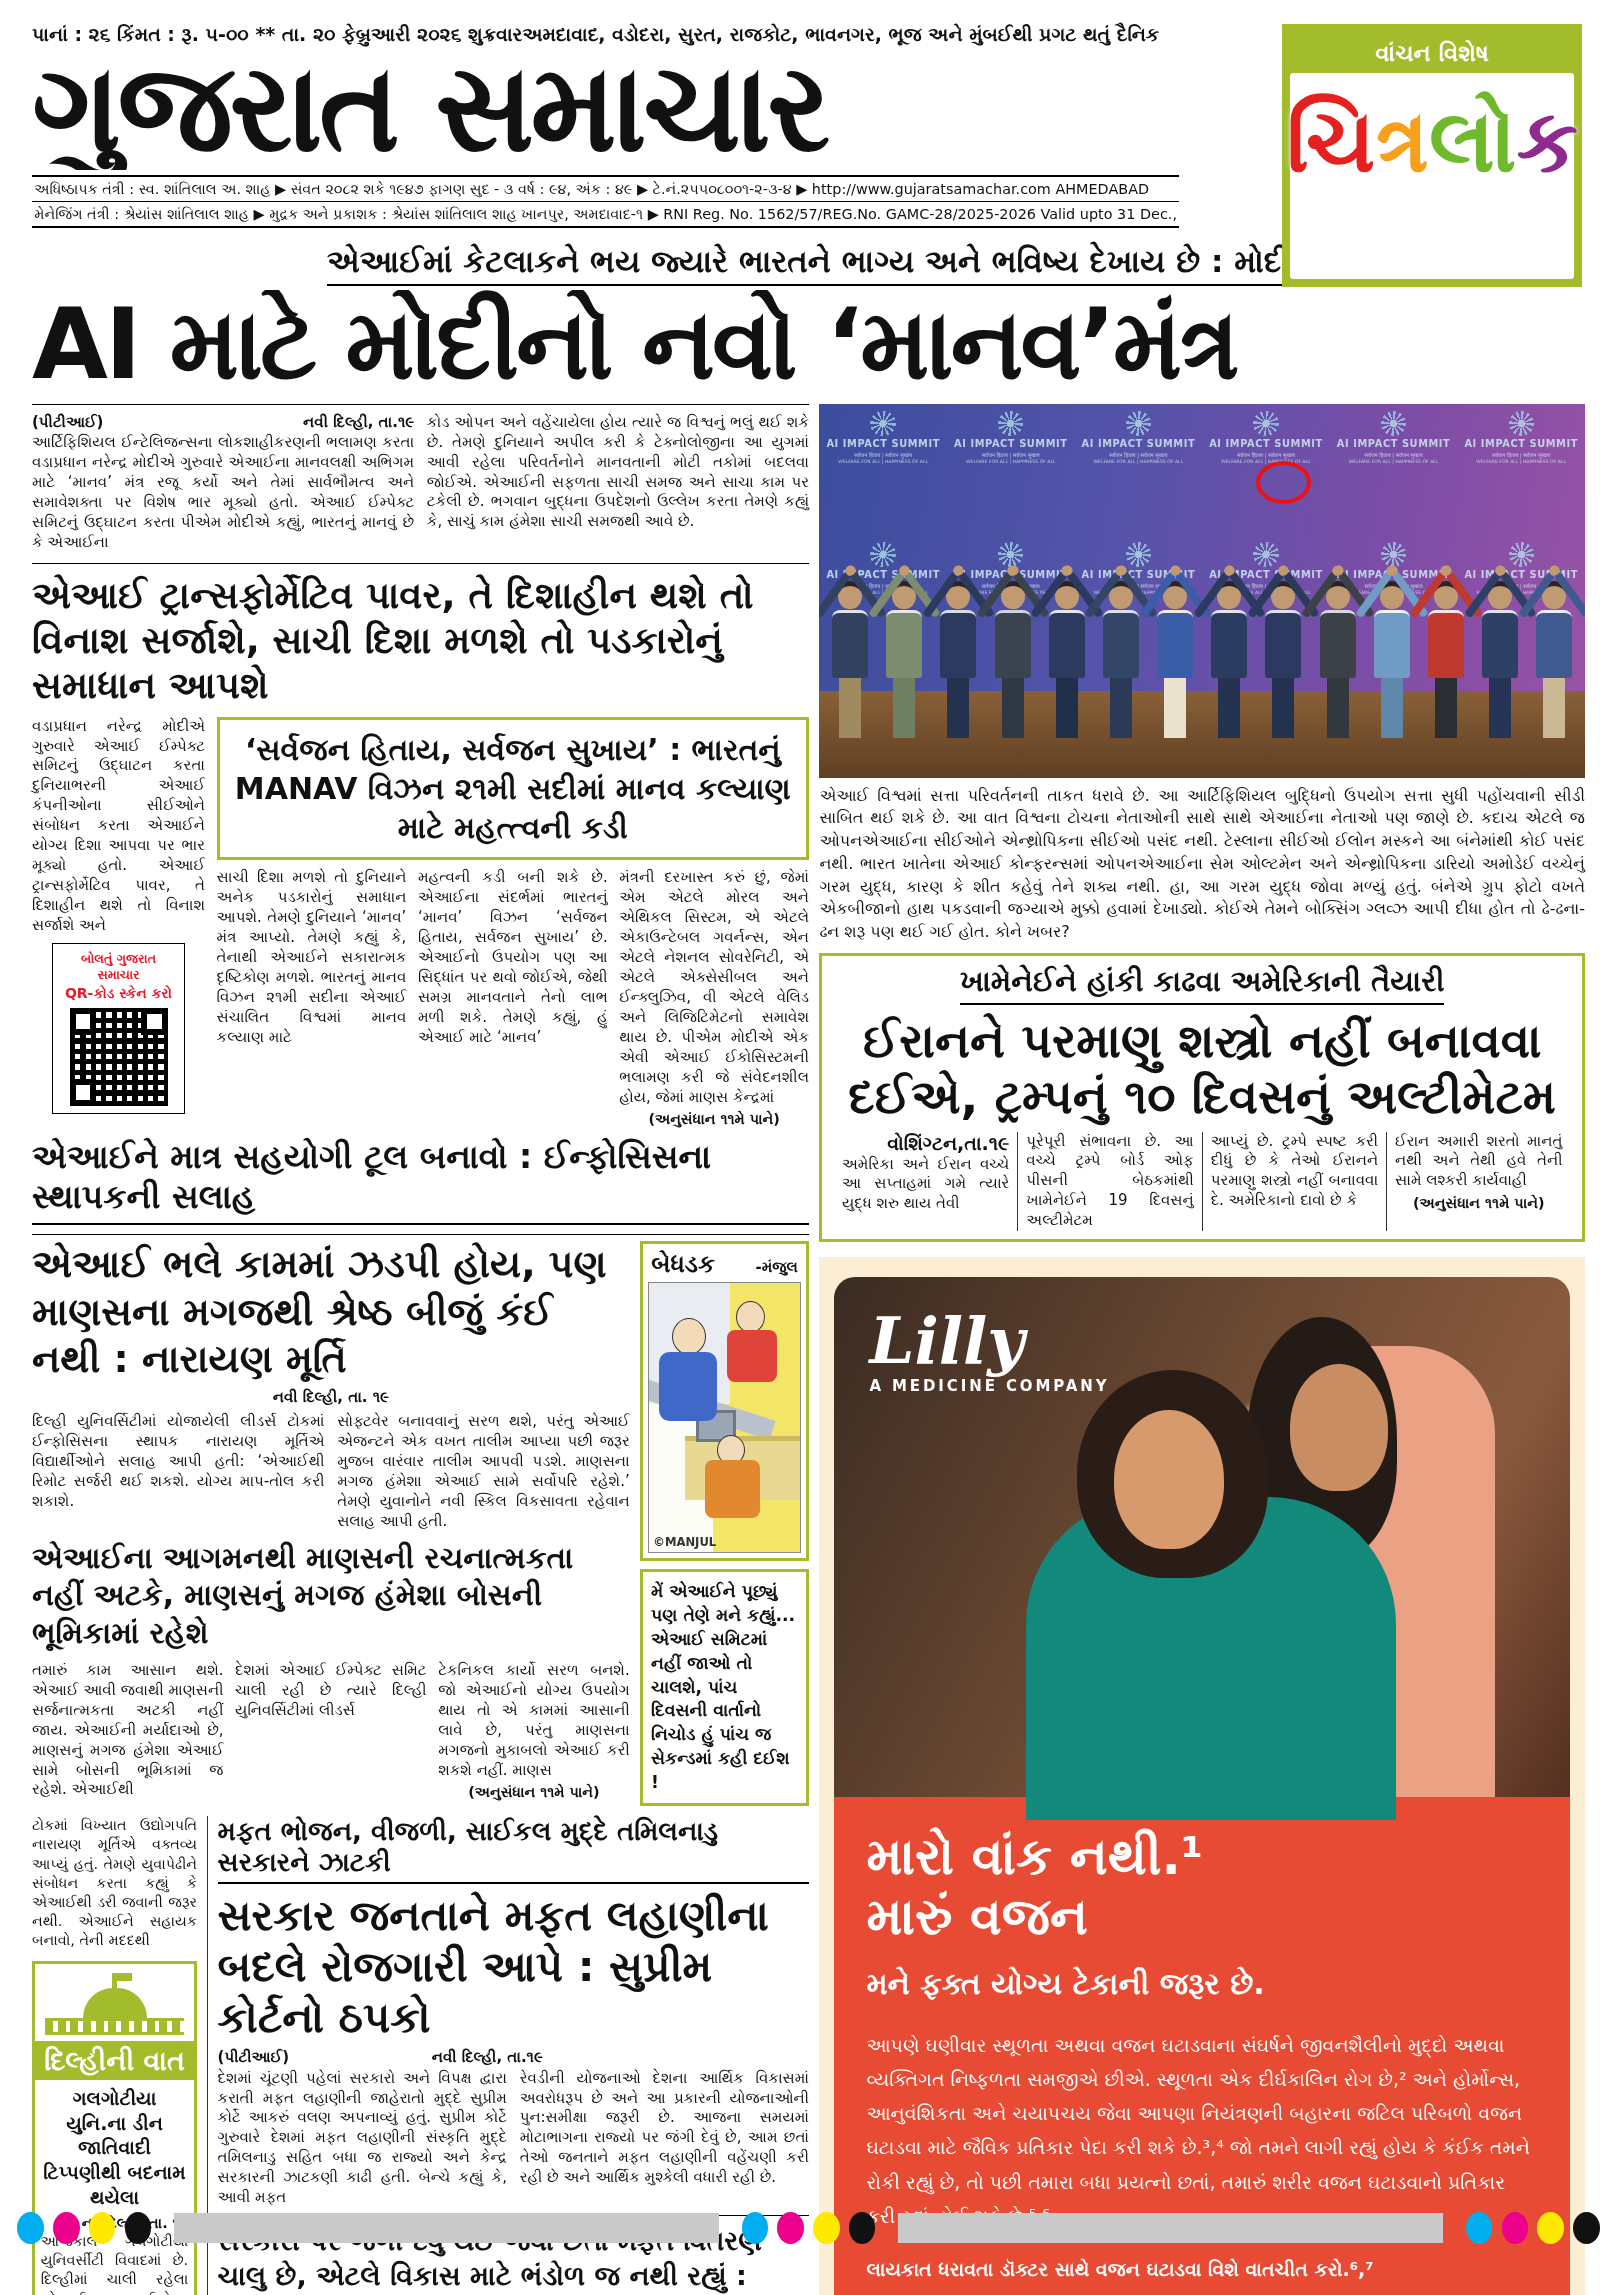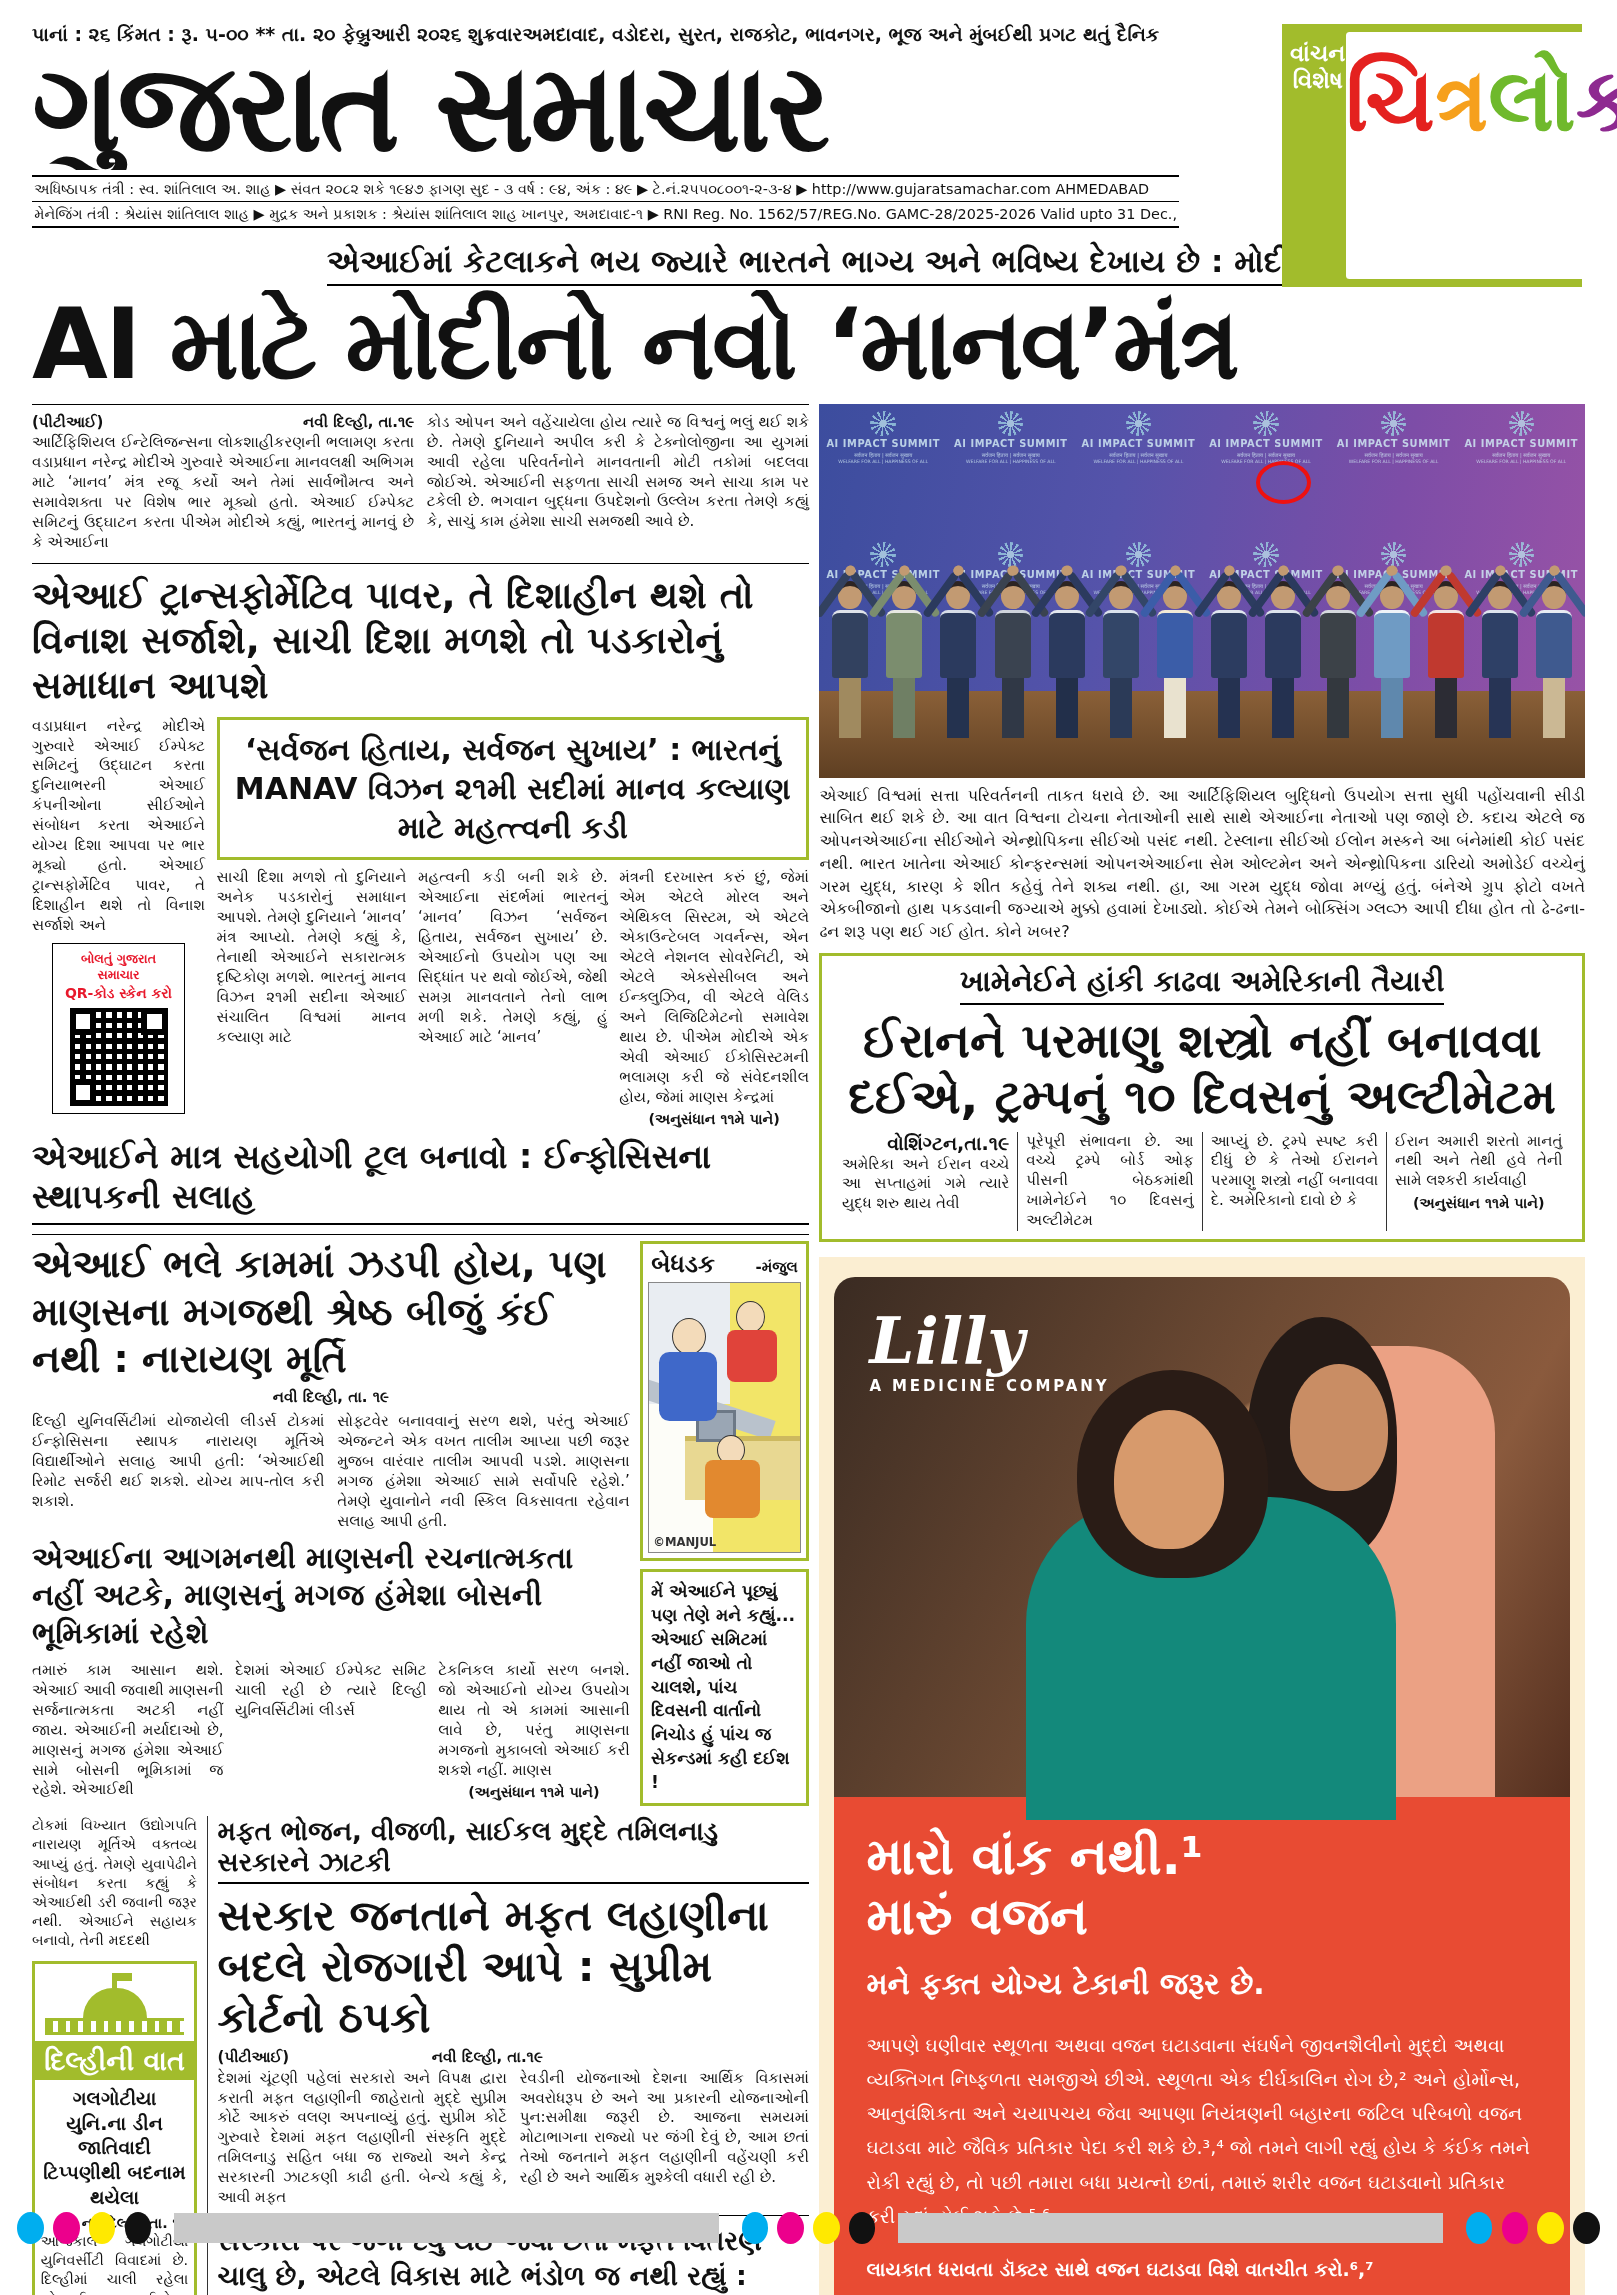--- a/index.html
+++ b/index.html
@@ -12,21 +12,21 @@
   .kick{font-weight:700;border-bottom:2.9px solid #000;padding-bottom:4px;width:fit-content;margin:0 auto}
   .dl{font-weight:700}
   .cont{font-weight:700;text-align:center;font-size:14.4px;margin-top:3.5px}
   
   .hdr{padding:23px 32px 0 32px;position:relative}
   .info{font-size:19px;font-weight:700;display:flex;width:1155px}
   .mast{font-weight:900;font-size:122px;line-height:1.02;letter-spacing:-3.5px;white-space:nowrap;width:1144px;overflow:hidden}
   .publines{width:1147px;border-top:2.3px solid #000;border-bottom:2.3px solid #000;margin-top:4.6px}
   .publines div{font-size:14.4px;padding:3.5px 2.3px;white-space:nowrap;overflow:hidden}
   .publines div:first-child{border-bottom:1.7px solid #000}
-  .chitra{position:absolute;right:35px;top:24px;width:300px;height:263px;background:#a2bc2c;padding:8px;display:flex;flex-direction:row}
+  .chitra{position:absolute;right:35px;top:24px;width:300px;height:263px;background:#a2bc2c;padding:8px;display:flex;flex-direction:column}
   .chitra .tag{color:#fff;font-weight:700;font-size:23px;text-align:center;margin:8px 0 5.8px}
   .chitra .logo{background:#fff;flex:1;border-radius:3.5px;display:flex;align-items:flex-start;justify-content:center;padding-top:17.3px;font-size:87px;font-weight:900}
   .ck{text-shadow:0 0 5.8px #fff}
   
   .kicker-main{font-size:31px;margin:15px auto 3.5px}
   .h1{font-size:98px;font-weight:800;letter-spacing:-2.9px;line-height:1.0;white-space:nowrap;overflow:hidden;padding:5.8px 32px 10.4px}
   main{display:flex;gap:10.4px;padding:0 32px}
   .lcol{width:777px}
   .rcol{width:767px}
   .introrow{display:flex;gap:12.7px;border-top:1.7px solid #000;padding-top:8px}
@@ -473,21 +473,21 @@
       <div class="photocap">એઆઈ વિશ્વમાં સત્તા પરિવર્તનની તાકત ધરાવે છે. આ આર્ટિફિશિયલ બુદ્ધિનો ઉપયોગ સત્તા સુધી પહોંચવાની સીડી સાબિત થઈ શકે છે. આ વાત વિશ્વના ટોચના નેતાઓની સાથે સાથે એઆઈના નેતાઓ પણ જાણે છે. કદાચ એટલે જ ઓપનએઆઈના સીઈઓને એન્થ્રોપિકના સીઈઓ પસંદ નથી. ટેસ્લાના સીઈઓ ઈલોન મસ્કને આ બંનેમાંથી કોઈ પસંદ નથી. ભારત ખાતેના એઆઈ કોન્ફરન્સમાં ઓપનએઆઈના સેમ ઓલ્ટમેન અને એન્થ્રોપિકના ડારિયો અમોડેઈ વચ્ચેનું ગરમ યુદ્ધ, કારણ કે શીત કહેવું તેને શક્ય નથી. હા, આ ગરમ યુદ્ધ જોવા મળ્યું હતું. બંનેએ ગ્રુપ ફોટો વખતે એકબીજાનો હાથ પકડવાની જગ્યાએ મુક્કો હવામાં દેખાડ્યો. કોઈએ તેમને બોક્સિંગ ગ્લવ્ઝ આપી દીધા હોત તો ઢે-ઢના-ઢન શરૂ પણ થઈ ગઈ હોત. કોને ખબર?</div>
 
       <div class="iranbox olv">
         <div class="kick irank">ખામેનેઈને હાંકી કાઢવા અમેરિકાની તૈયારી</div>
         <div class="iranh">ઈરાનને પરમાણુ શસ્ત્રો નહીં બનાવવા દઈએ, ટ્રમ્પનું ૧૦ દિવસનું અલ્ટીમેટમ</div>
         <div class="iran4">
           <div class="c">
             <div class="dt" style="text-align:right;font-weight:700;font-size:19px">વોશિંગ્ટન,તા.૧૯</div>
             <div class="bd">અમેરિકા અને ઈરાન વચ્ચે આ સપ્તાહમાં ગમે ત્યારે યુદ્ધ શરુ થાય તેવી</div>
           </div>
-          <div class="c bd">પૂરેપૂરી સંભાવના છે. આ વચ્ચે ટ્રમ્પે બોર્ડ ઓફ પીસની બેઠકમાંથી ખામેનેઈને ૧૦ દિવસનું અલ્ટીમેટમ</div>
+          <div class="c bd">પૂરેપૂરી સંભાવના છે. આ વચ્ચે ટ્રમ્પે બોર્ડ ઓફ પીસની બેઠકમાંથી ખામેનેઈને 19 દિવસનું અલ્ટીમેટમ</div>
           <div class="c bd">આપ્યું છે. ટ્રમ્પે સ્પષ્ટ કરી દીધું છે કે તેઓ ઈરાનને પરમાણુ શસ્ત્રો નહીં બનાવવા દે. અમેરિકાનો દાવો છે કે</div>
           <div class="c">
             <div class="bd">ઈરાન અમારી શરતો માનતું નથી અને તેથી હવે તેની સામે લશ્કરી કાર્યવાહી</div>
             <div class="cont">(અનુસંધાન ૧૧મે પાને)</div>
           </div>
         </div>
       </div>
 
       <div class="ad">
         <div class="adcard">

